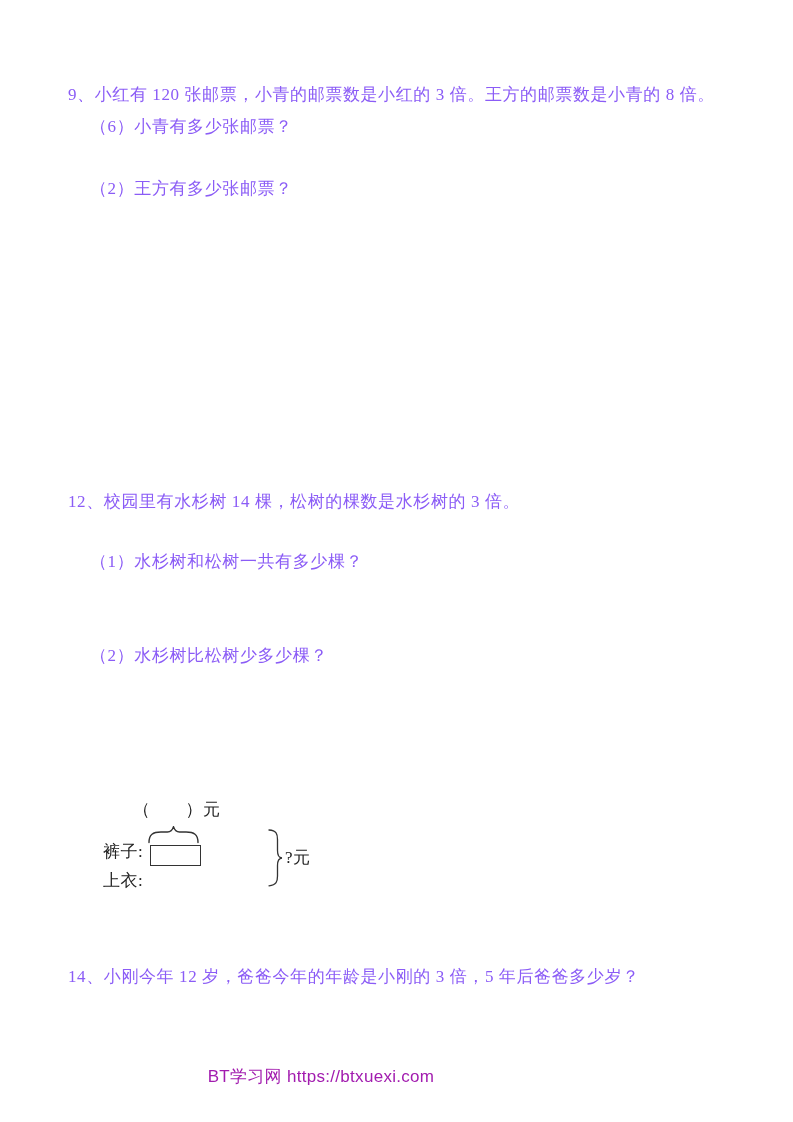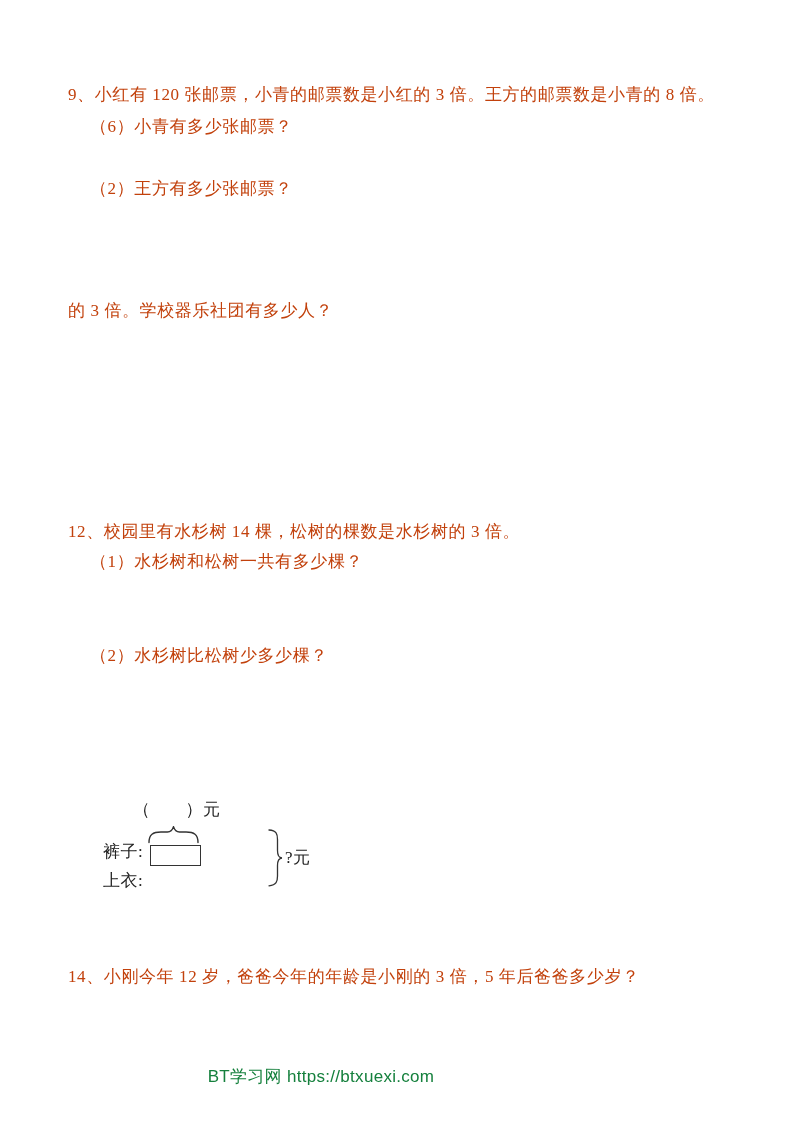--- a/index.html
+++ b/index.html
@@ -12,21 +12,21 @@
     font-family: "Liberation Serif", "DejaVu Serif", serif;
     color: #222222;
   }
   .line {
     position: absolute;
     left: 68px;
     font-size: 17px;
     line-height: 1.25;
     letter-spacing: 0.6px;
     white-space: pre;
-    color: #c2410c;
+    color: #8b5cf6;
   }
   .sub { left: 90px; }
   
   .diagram { position: absolute; left: 0; top: 0; width: 793px; height: 1122px; pointer-events: none; }
   .diagram .dlabel {
     position: absolute;
     font-size: 17px;
     line-height: 1.2;
     letter-spacing: 0.5px;
     white-space: pre;
@@ -46,36 +46,35 @@
   .footer {
     position: absolute;
     top: 1066px;
     left: 0;
     width: 642px;
     text-align: center;
     font-family: "Liberation Sans", "DejaVu Sans", sans-serif;
     font-size: 17px;
     line-height: 1.3;
     letter-spacing: 0.3px;
-    color: #15803d;
+    color: #a21caf;
   }
 </style>
 </head>
 <body>
 
 <div class="page">
 
   <div class="line" style="top:84px">9、小红有 120 张邮票，小青的邮票数是小红的 3 倍。王方的邮票数是小青的 8 倍。</div>
   <div class="line sub" style="top:116px">（6）小青有多少张邮票？</div>
   <div class="line sub" style="top:178px">（2）王方有多少张邮票？</div>
 
-  <div class="line" style="top:300px">的 3 倍。学校器乐社团有多少人？</div>
 
 
-  <div class="line" style="top:521px">12、校园里有水杉树 14 棵，松树的棵数是水杉树的 3 倍。</div>
+  <div class="line" style="top:491px">12、校园里有水杉树 14 棵，松树的棵数是水杉树的 3 倍。</div>
   <div class="line sub" style="top:551px">（1）水杉树和松树一共有多少棵？</div>
   <div class="line sub" style="top:645px">（2）水杉树比松树少多少棵？</div>
 
 
   <div class="diagram">
     <div class="dlabel" style="left:133px; top:800px">（　　）元</div>
 
     <span class="brace-top">
       <svg width="51" height="18" viewBox="0 0 51 18" fill="none">
         <path d="M1,16.5 C1,8.5 5,6 13,6 L19.5,6 C23.5,6 24.8,3 25.5,0.8 C26.2,3 27.5,6 31.5,6 L38,6 C46,6 50,8.5 50,16.5" stroke="#333333" stroke-width="1.4" stroke-linecap="round" fill="none"></path>

